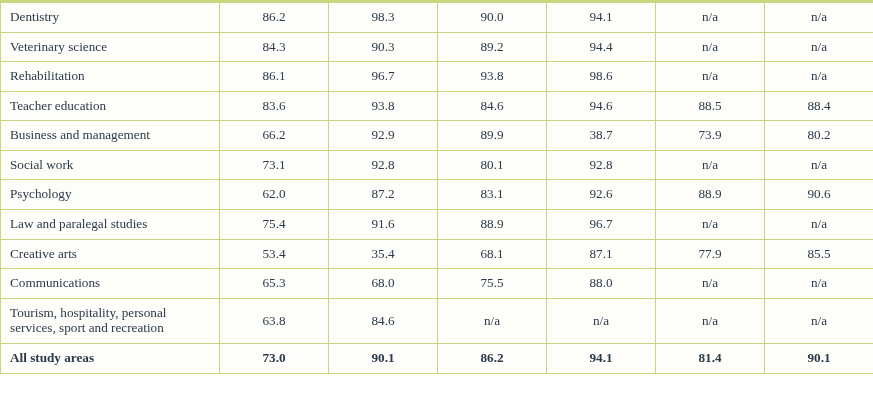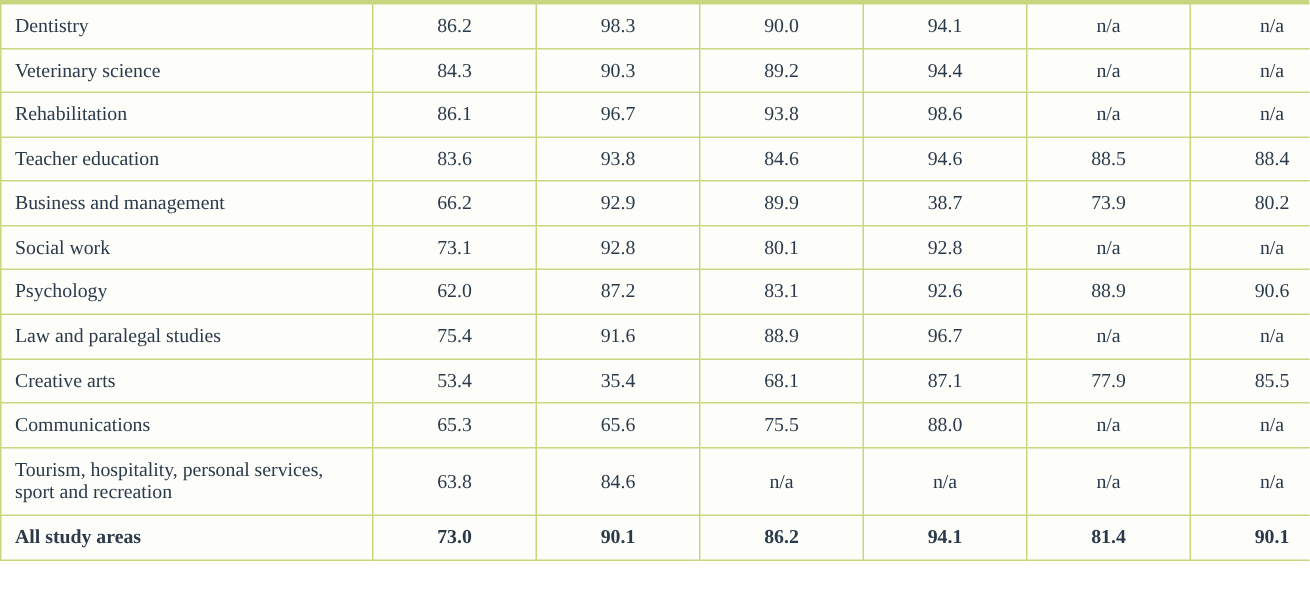--- a/index.html
+++ b/index.html
@@ -24,21 +24,21 @@
     color: #2b3a4a;
     font-size: 13.2px;
     line-height: 1.18;
     padding: 6px 9px 7px 9px;
     vertical-align: middle;
     background: #fdfdfa;
     box-sizing: border-box;
   }
   td.rowlabel {
     text-align: left;
-    width: 248px;
+    width: 219px;
   }
   td.num {
     text-align: center;
     width: 109px;
   }
   tr.total-row td {
     font-weight: bold;
   }
   
   #table-wrap {
@@ -129,21 +129,21 @@
           <td class="num">53.4</td>
           <td class="num">35.4</td>
           <td class="num">68.1</td>
           <td class="num">87.1</td>
           <td class="num">77.9</td>
           <td class="num">85.5</td>
         </tr>
         <tr>
           <td class="rowlabel">Communications</td>
           <td class="num">65.3</td>
-          <td class="num">65.6</td>
+          <td class="num">68.0</td>
           <td class="num">75.5</td>
           <td class="num">88.0</td>
           <td class="num">n/a</td>
           <td class="num">n/a</td>
         </tr>
         <tr>
           <td class="rowlabel">Tourism, hospitality, personal services, sport and recreation</td>
           <td class="num">63.8</td>
           <td class="num">84.6</td>
           <td class="num">n/a</td>

